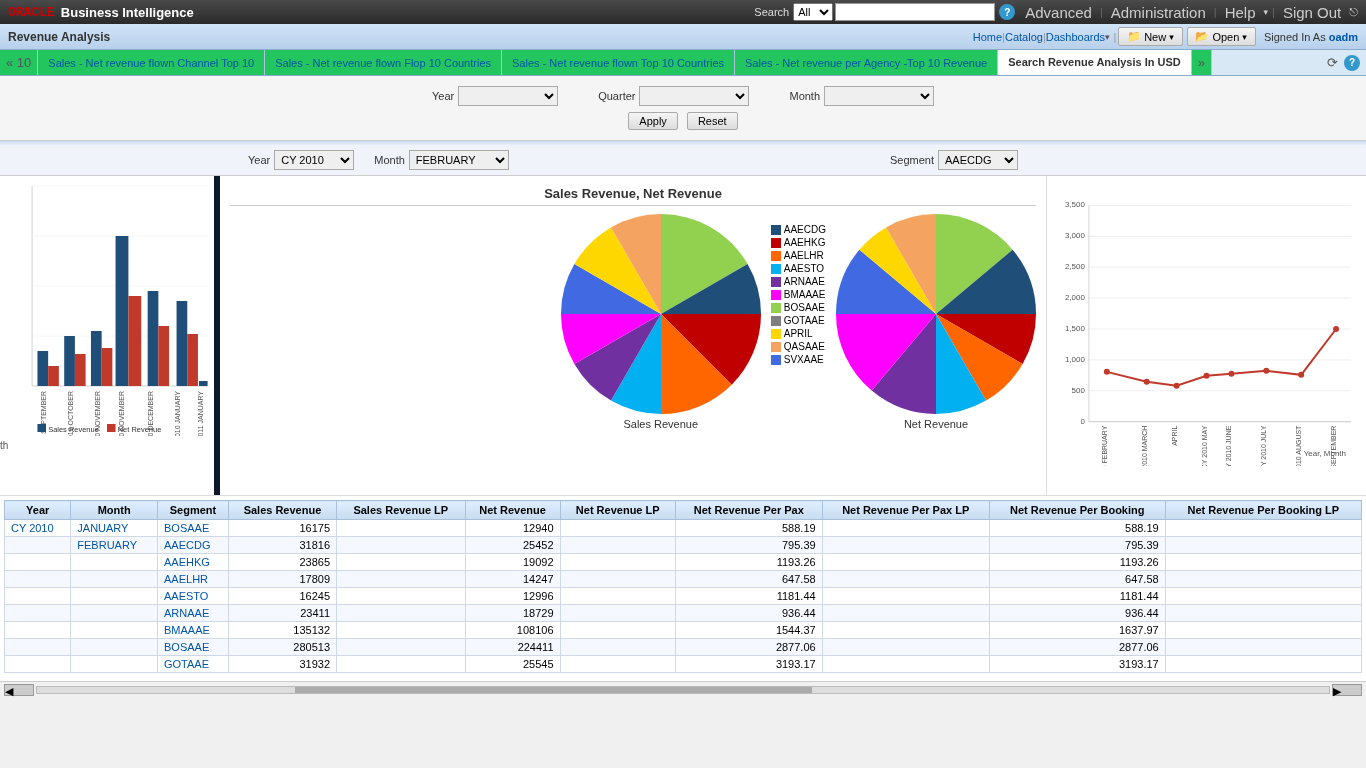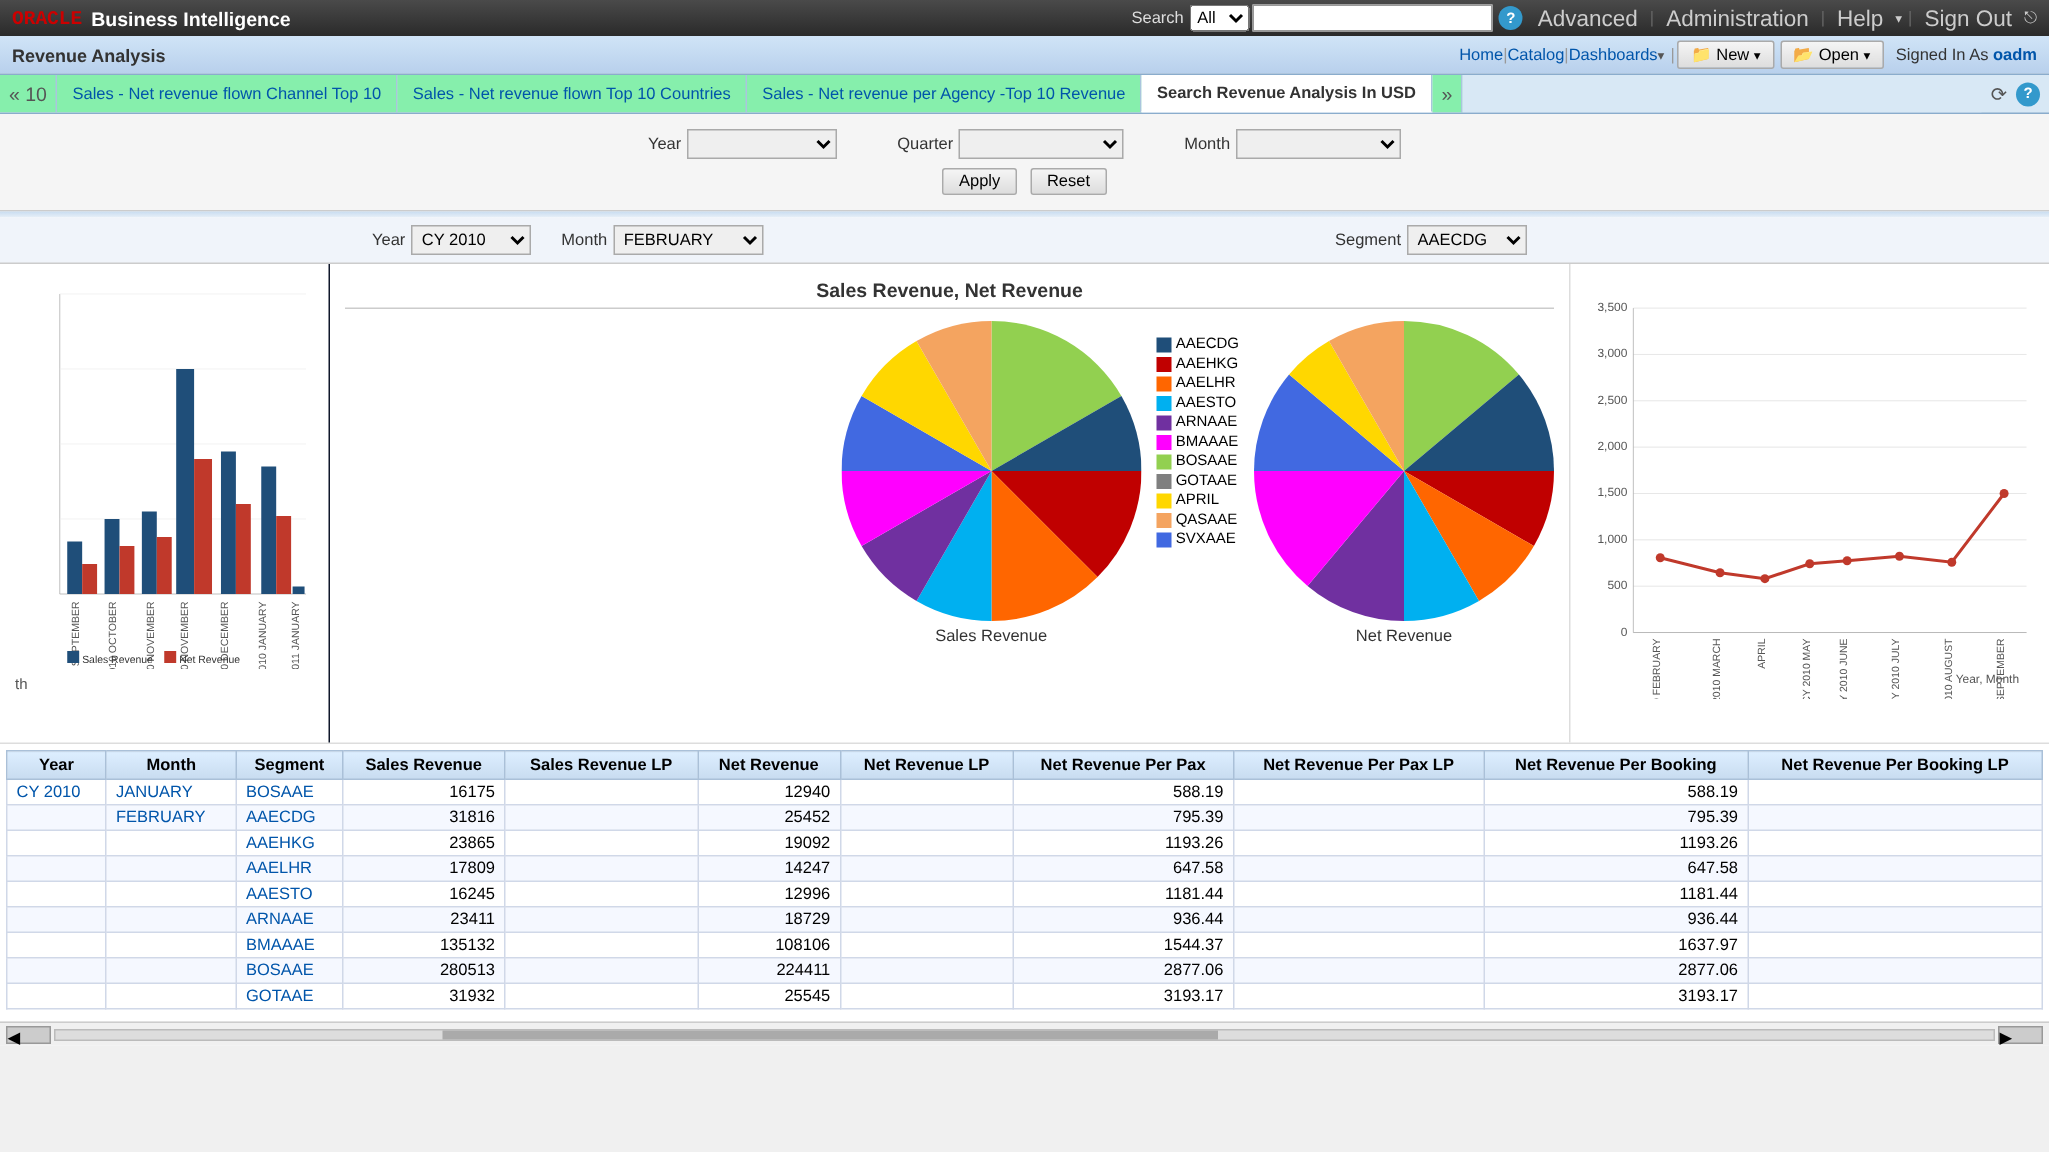--- a/index.html
+++ b/index.html
@@ -58,21 +58,21 @@
     }
     .tab {
       padding: 0 10px;
       font-size: 11px;
       cursor: pointer;
       display: flex;
       align-items: center;
       border-right: 1px solid #aac5dd;
       white-space: nowrap;
       color: #0055aa;
-      background: #86efac;
+      background: #22c55e;
     }
     .tab.active {
       background: #fff;
       color: #333;
       font-weight: bold;
       border-bottom: 1px solid #fff;
     }
     .tab-nav { padding: 0 6px; font-size: 13px; color: #555; display: flex; align-items: center; }
     .tab-more { padding: 0 6px; font-size: 13px; color: #555; display: flex; align-items: center; }
 
@@ -122,22 +122,21 @@
     
     #charts-area {
       display: flex;
       height: 320px;
       border-bottom: 1px solid #ddd;
     }
 
     
     #bar-chart-container {
       width: 220px;
-      border-right: 1px solid #0f172a;
-      padding: 10px;
+      border-right: 6px solid #0f172a;
       position: relative;
       flex-shrink: 0;
     }
     #bar-chart-canvas {
       width: 100%;
       height: 260px;
     }
 
     
     #pie-charts-container {
@@ -283,20 +282,21 @@
     <span>Open</span>
     <span style="font-size:9px;">▾</span>
   </button>
   <span style="font-size:11px;color:#333;margin-left:6px;">Signed In As</span>
   <span style="font-size:11px;color:#0055aa;font-weight:bold;margin-left:3px;">oadm</span>
 </div>
 
 <div id="tabs-bar">
   <div class="tab tab-nav">« 10</div>
   <div class="tab">Sales - Net revenue flown Channel Top 10</div>
+  <div class="tab">Sales - Net revenue flown Flop 10 Countries</div>
   <div class="tab">Sales - Net revenue flown Top 10 Countries</div>
   <div class="tab">Sales - Net revenue per Agency -Top 10 Revenue</div>
   <div class="tab active">Search Revenue Analysis In USD</div>
   <div class="tab tab-more">»</div>
   <div style="flex:1;border-bottom:none;background:#d8e8f5;"></div>
   <div style="padding:0 6px;display:flex;align-items:center;gap:6px;">
     <span style="cursor:pointer;font-size:13px;color:#555;">⟳</span>
     <span style="cursor:pointer;" class="help-circle">?</span>
   </div>
 </div>

